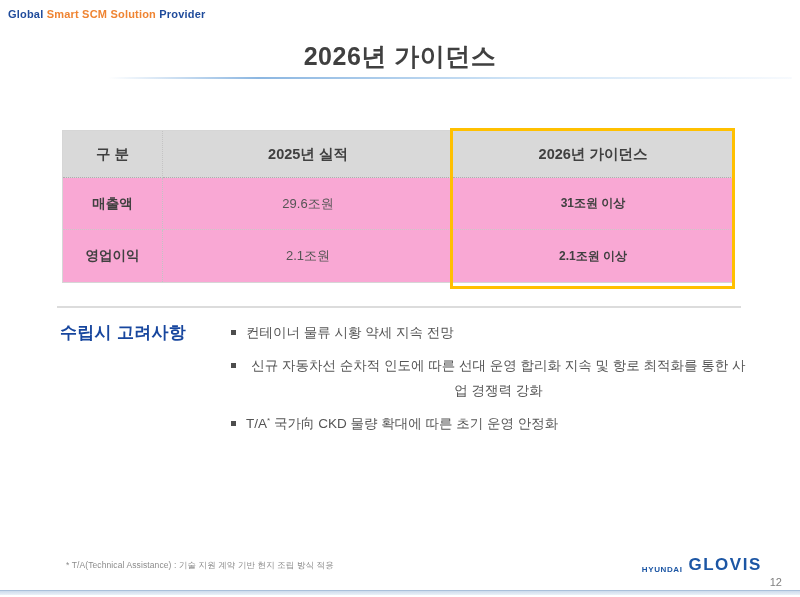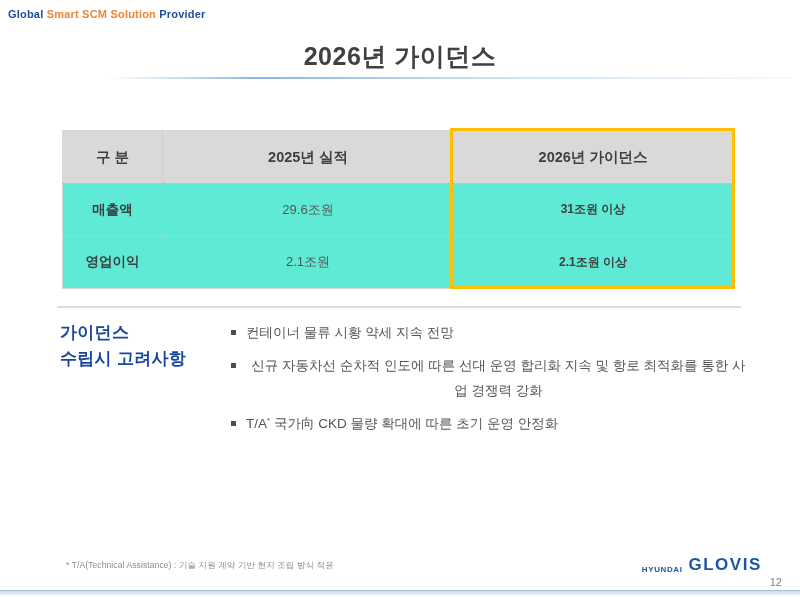--- a/index.html
+++ b/index.html
@@ -39,24 +39,24 @@
 
   
   .gtable {
     position:absolute; left:62px; top:130px; width:670px;
     display:grid; grid-template-columns:100px 290px 280px;
     border-top:1px solid #d6d6d6; border-left:1px solid #d6d6d6;
     border-bottom:1px solid #d6d6d6;
   }
   .cell {
     display:flex; align-items:center; justify-content:center;
-    height:52px; background:#5eead4;
+    height:52px; background:#f9a8d4;
   }
   .cell.head {
-    height:53px; background:var(--header-gray,#D9D9D9);
+    height:47px; background:var(--header-gray,#D9D9D9);
     font-weight:bold; font-size:14.5px; color:var(--text-dark,#3f3f3f);
     border-bottom:1px dotted #aeaeae;
   }
   .cell.c1 { border-right:1px dotted #c4c4c4; }
   .cell.rowmid { border-bottom:1px dotted #c9c9c9; }
   .cell.label { font-weight:bold; font-size:13.5px; color:var(--text-dark,#3f3f3f); }
   .cell.val   { font-size:13px;   color:var(--text-gray,#595959); }
   .cell.guid  { font-weight:bold; font-size:12px; color:var(--text-dark,#3f3f3f); }
 
   .highlight-box {
@@ -140,21 +140,20 @@
 
     <div class="cell c1 label">영업이익</div>
     <div class="cell val">2.1조원</div>
     <div class="cell guid">2.1조원 이상</div>
   </div>
   <div class="highlight-box"></div>
 
   <div class="section-divider"></div>
 
   <div class="cons-heading">
-    <div>가이던스</div>
     <div>수립시 고려사항</div>
   </div>
 
   <ul class="bullets">
     <li>
       <span class="sq"></span>
       <span>컨테이너 물류 시황 약세 지속 전망</span>
     </li>
     <li>
       <span class="sq"></span>

